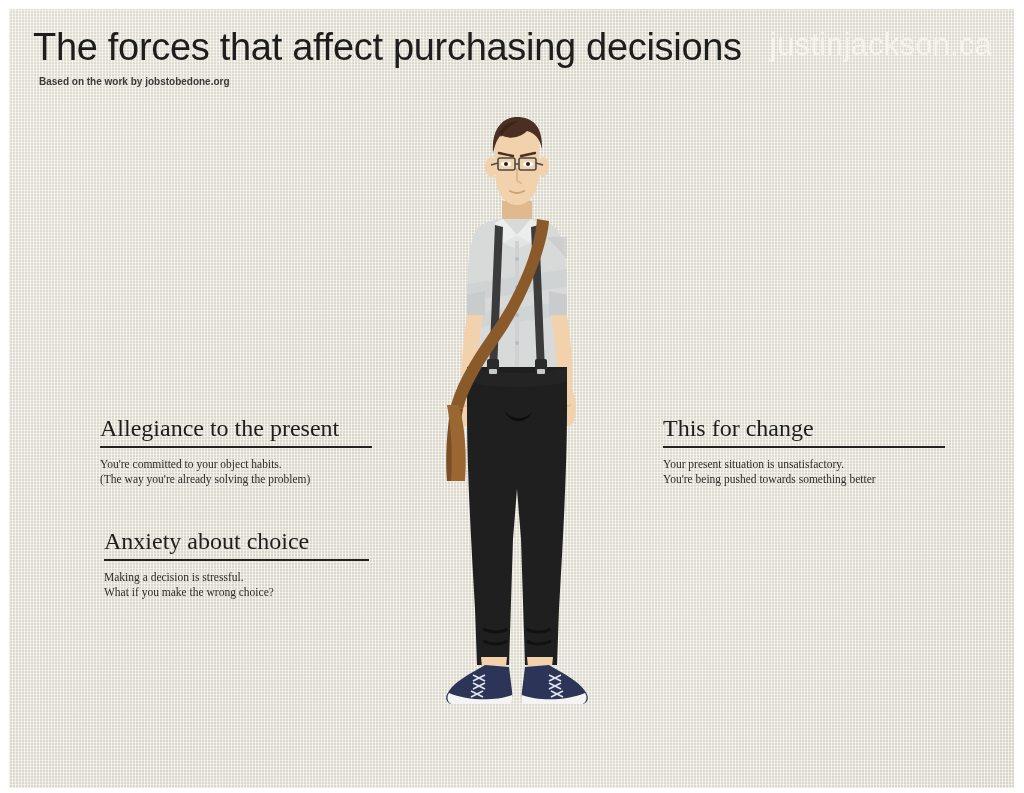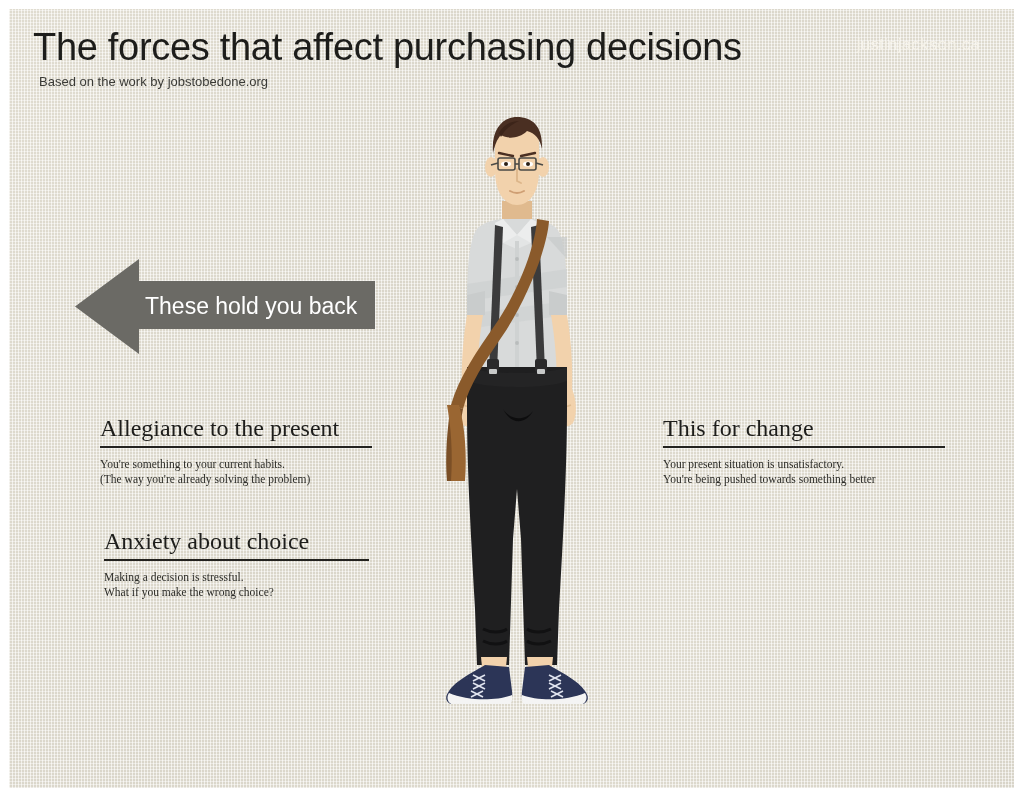--- a/index.html
+++ b/index.html
@@ -53,30 +53,31 @@
     line-height: 44px;
     font-weight: 400;
     color: #1d1d1b;
     letter-spacing: -0.3px;
     white-space: nowrap;
   }
   #subtitle {
     position: absolute;
     left: 30px;
     top: 66px;
-    font-size: 13px;
+    font-size: 10px;
     line-height: 14px;
     color: #3a3a36;
     white-space: nowrap;
+    font-weight: bold;
   }
   #brand {
     position: absolute;
-    right: 34px;
+    right: 22px;
     top: 22px;
-    font-size: 17px;
+    font-size: 31px;
     line-height: 28px;
     color: #f6f3ea;
     letter-spacing: 0.2px;
     white-space: nowrap;
     margin-left: 20px;
   }
 
   
   .arrow {
     position: absolute;
@@ -146,32 +147,26 @@
 </head>
 <body>
 
 <div id="poster">
   <div id="linen">
 
     <div id="title">The forces that affect purchasing decisions</div>
     <div id="subtitle">Based on the work by jobstobedone.org</div>
     <div id="brand">justinjackson.ca</div>
 
-    <div class="arrow" id="arrow-left">
-      <svg viewBox="0 0 300 95" preserveAspectRatio="none">
-        <polygon points="0,47.5 64,0 64,22 300,22 300,70 64,70 64,95" fill="#6b6a65"></polygon>
-      </svg>
-      <div class="arrow-label">These hold you back</div>
-    </div>
 
 
     <div class="force" id="force-allegiance">
       <div class="force-heading">Allegiance to the present</div>
       <div class="force-rule"></div>
-      <div class="force-body">You're something to your current habits.</div>
+      <div class="force-body">You're committed to your object habits.</div>
       <div class="force-body">(The way you're already solving the problem)</div>
     </div>
 
     <div class="force" id="force-anxiety">
       <div class="force-heading">Anxiety about choice</div>
       <div class="force-rule"></div>
       <div class="force-body">Making a decision is stressful.</div>
       <div class="force-body">What if you make the wrong choice?</div>
     </div>
 

